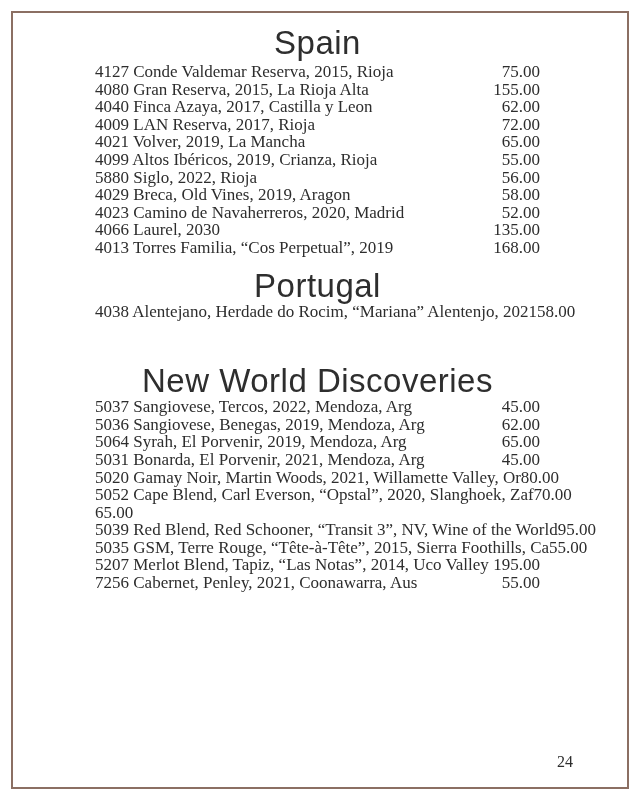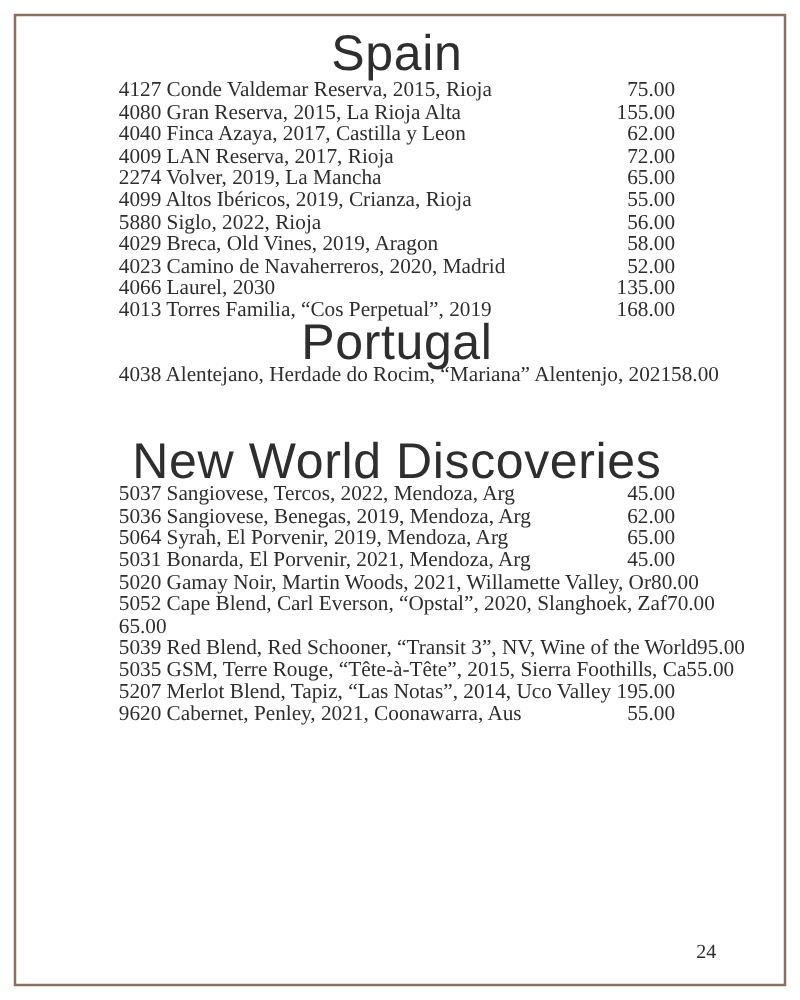--- a/index.html
+++ b/index.html
@@ -19,27 +19,27 @@
   }
   .content {
     position: absolute;
     top: 26px;
     left: 95px;
     width: 445px;
   }
   .section-title {
     font-family: "Liberation Sans", sans-serif;
     font-weight: 300;
-    font-size: 40px;
+    font-size: 33px;
     line-height: 34px;
     text-align: center;
     color: #2e2e2e;
     letter-spacing: 0.5px;
   }
-  .menu-section:nth-child(2) .section-title { }
+  .menu-section:nth-child(2) .section-title { margin-top: 12px; }
   .menu-section:nth-child(3) .section-title { margin-top: 44px; }
   .menu-section:nth-child(1) .rows { margin-top: 3px; }
   .wine-row {
     display: flex;
     justify-content: space-between;
     align-items: baseline;
     height: 17.6px;
     line-height: 17.6px;
     font-size: 17px;
   }
@@ -76,21 +76,21 @@
     <span class="wine-label">4040 Finca Azaya, 2017, Castilla y Leon</span>
     <span class="wine-price">62.00</span>
   </div>
 
   <div class="wine-row">
     <span class="wine-label">4009 LAN Reserva, 2017, Rioja</span>
     <span class="wine-price">72.00</span>
   </div>
 
   <div class="wine-row">
-    <span class="wine-label">2274 Volver, 2019, La Mancha</span>
+    <span class="wine-label">4021 Volver, 2019, La Mancha</span>
     <span class="wine-price">65.00</span>
   </div>
 
   <div class="wine-row">
     <span class="wine-label">4099 Altos Ibéricos, 2019, Crianza, Rioja</span>
     <span class="wine-price">55.00</span>
   </div>
 
   <div class="wine-row">
     <span class="wine-label">5880 Siglo, 2022, Rioja</span>
@@ -175,20 +175,20 @@
     <span class="wine-label">5035 GSM, Terre Rouge, “Tête-à-Tête”, 2015, Sierra Foothills, Ca</span>
     <span class="wine-price">55.00</span>
   </div>
 
   <div class="wine-row">
     <span class="wine-label">5207 Merlot Blend, Tapiz, “Las Notas”, 2014, Uco Valley</span>
     <span class="wine-price">195.00</span>
   </div>
 
   <div class="wine-row">
-    <span class="wine-label">9620 Cabernet, Penley, 2021, Coonawarra, Aus</span>
+    <span class="wine-label">7256 Cabernet, Penley, 2021, Coonawarra, Aus</span>
     <span class="wine-price">55.00</span>
   </div>
 </div>
   </section>
 </div>
   <div class="page-number">24</div>
 </div>
 
 </body></html>

